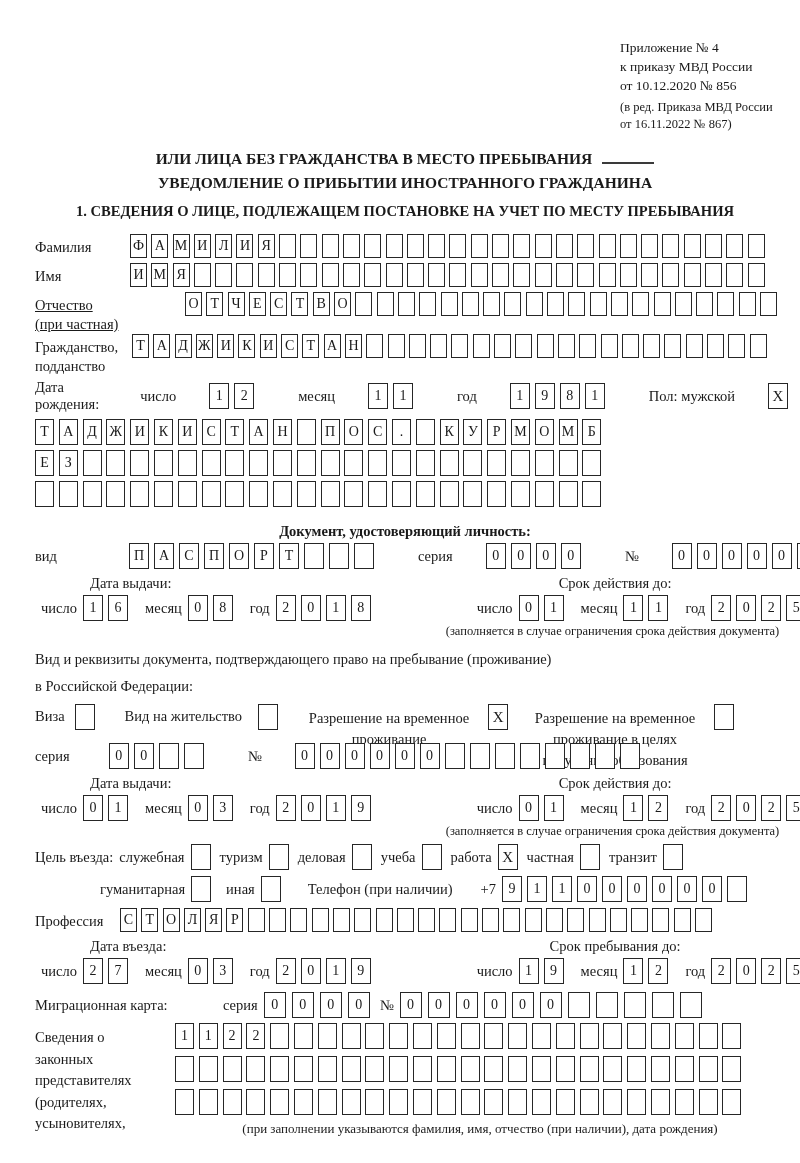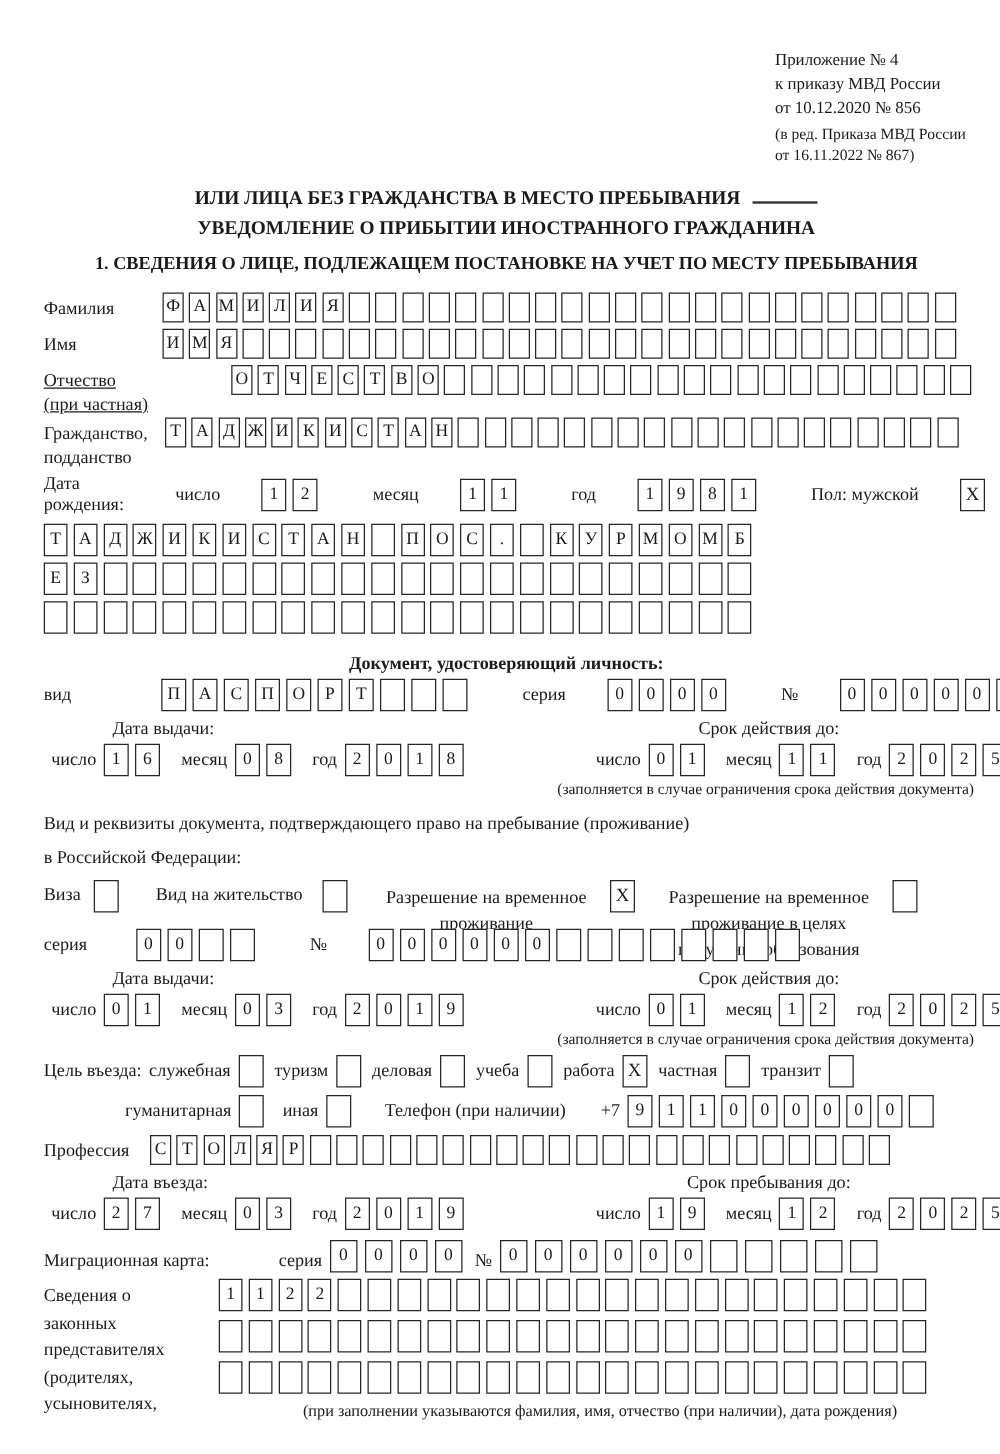--- a/index.html
+++ b/index.html
@@ -56,21 +56,21 @@
 
   .opt-row { display:flex; align-items:flex-start; margin-top:6px; }
   .opt { display:flex; align-items:flex-start; }
   .olbl { padding-top:4px; margin-right:10px; }
   .optcol { text-align:center; line-height:21px; padding-top:4px; margin-right:10px; width:178px; }
 
   .purpose-row { display:flex; align-items:center; }
   .purpose-row .plbl { margin-right:6px; }
   .purpose-row .cbox { margin-right:9px; }
 
-  .mc-row { display:flex; align-items:flex-end; }
+  .mc-row { display:flex; align-items:center; }
 
   .rep-note { font-size:13px; margin-left:150px; width:615px; text-align:center; margin-top:6px; }
 </style>
 </head>
 <body>
 
 <div class="page">
 
   <div class="annex">
     <div>Приложение № 4</div>

